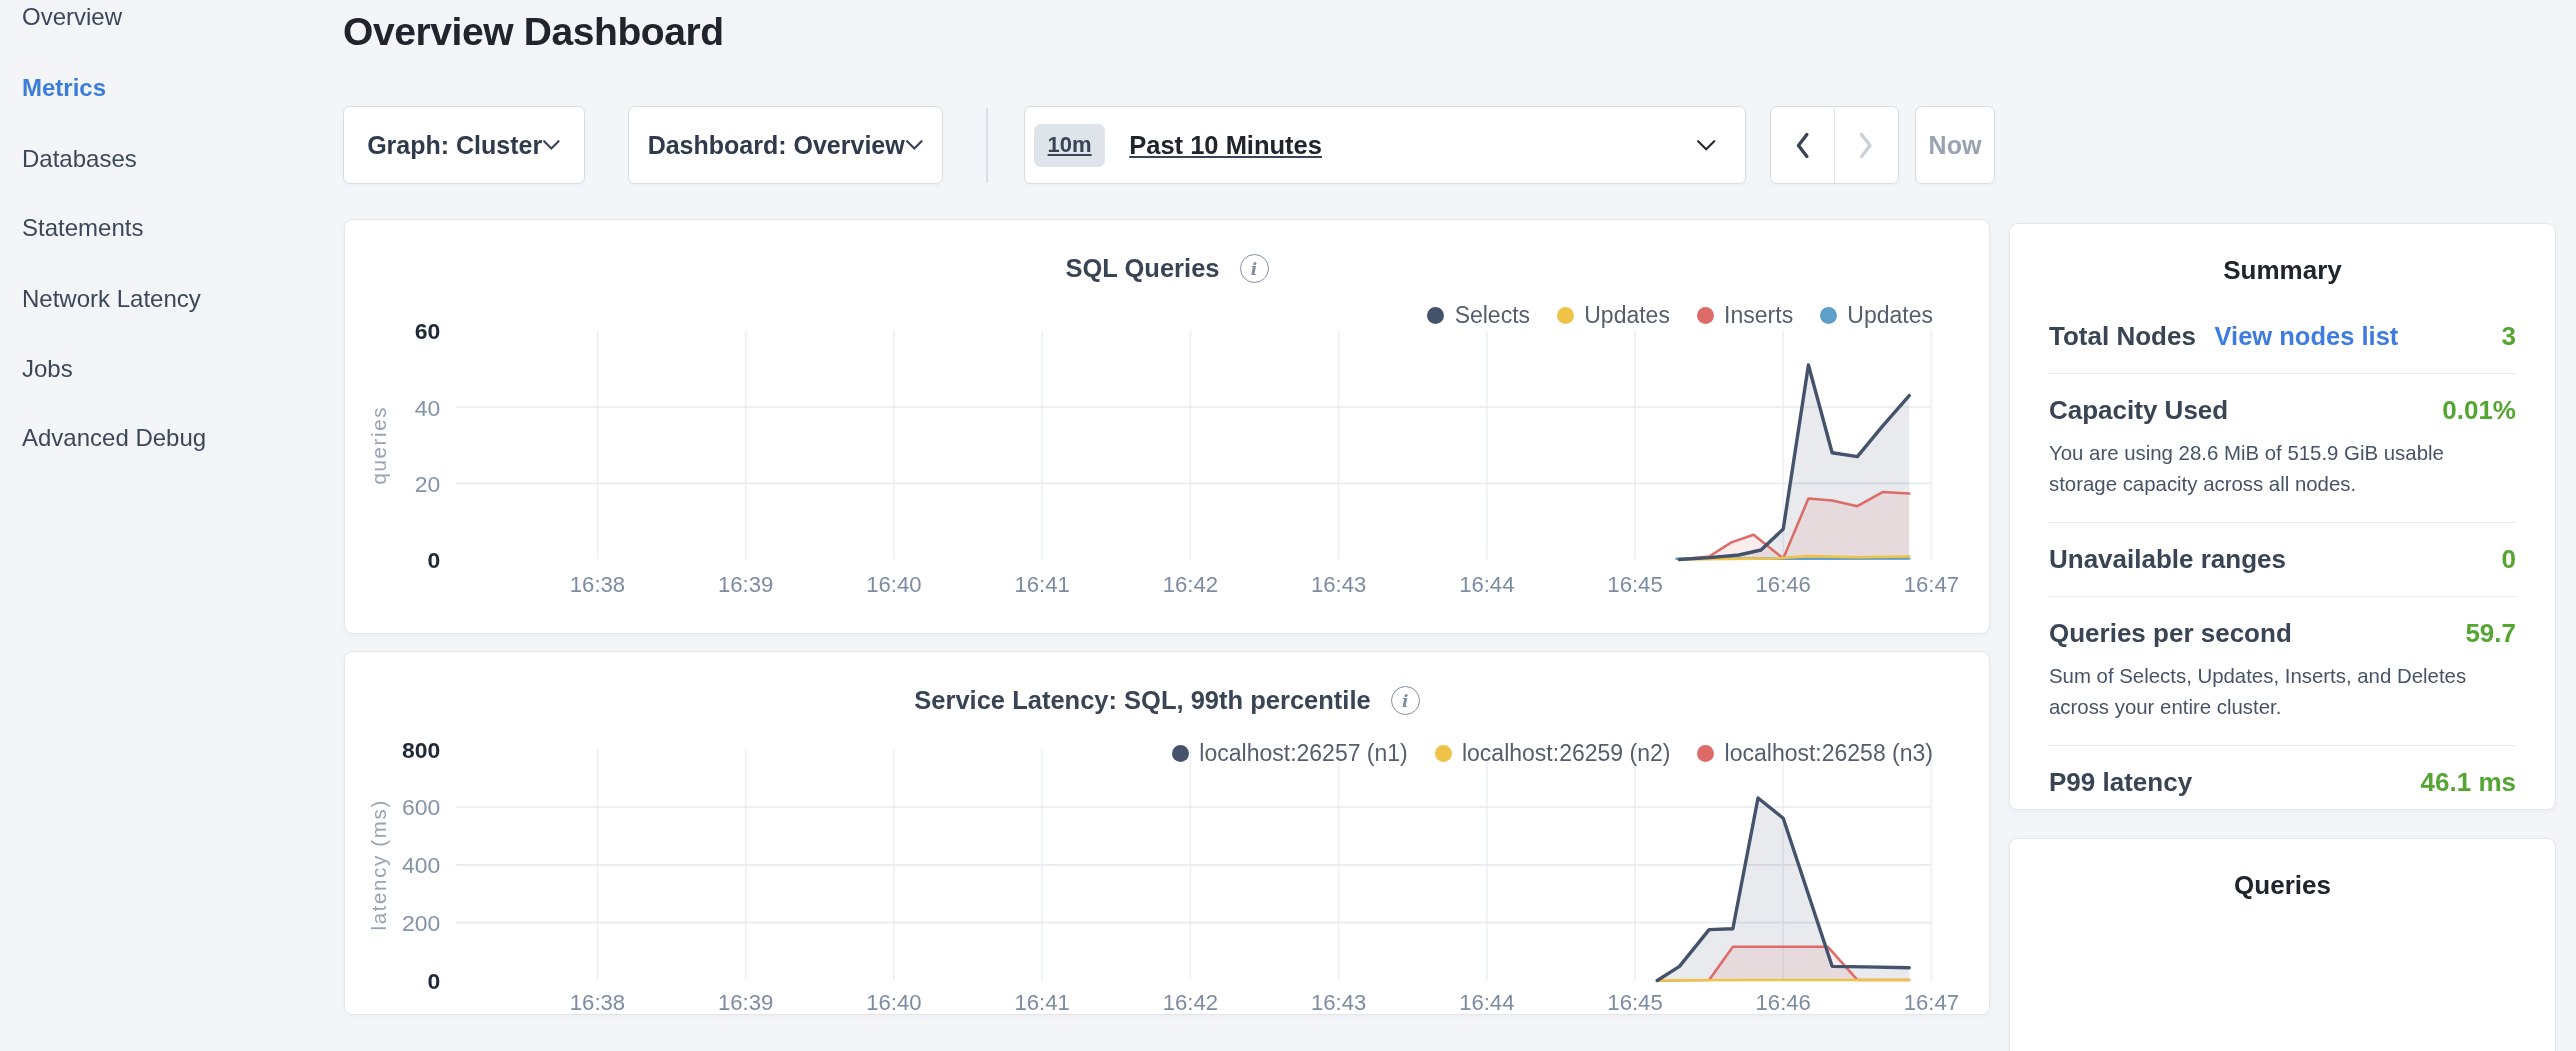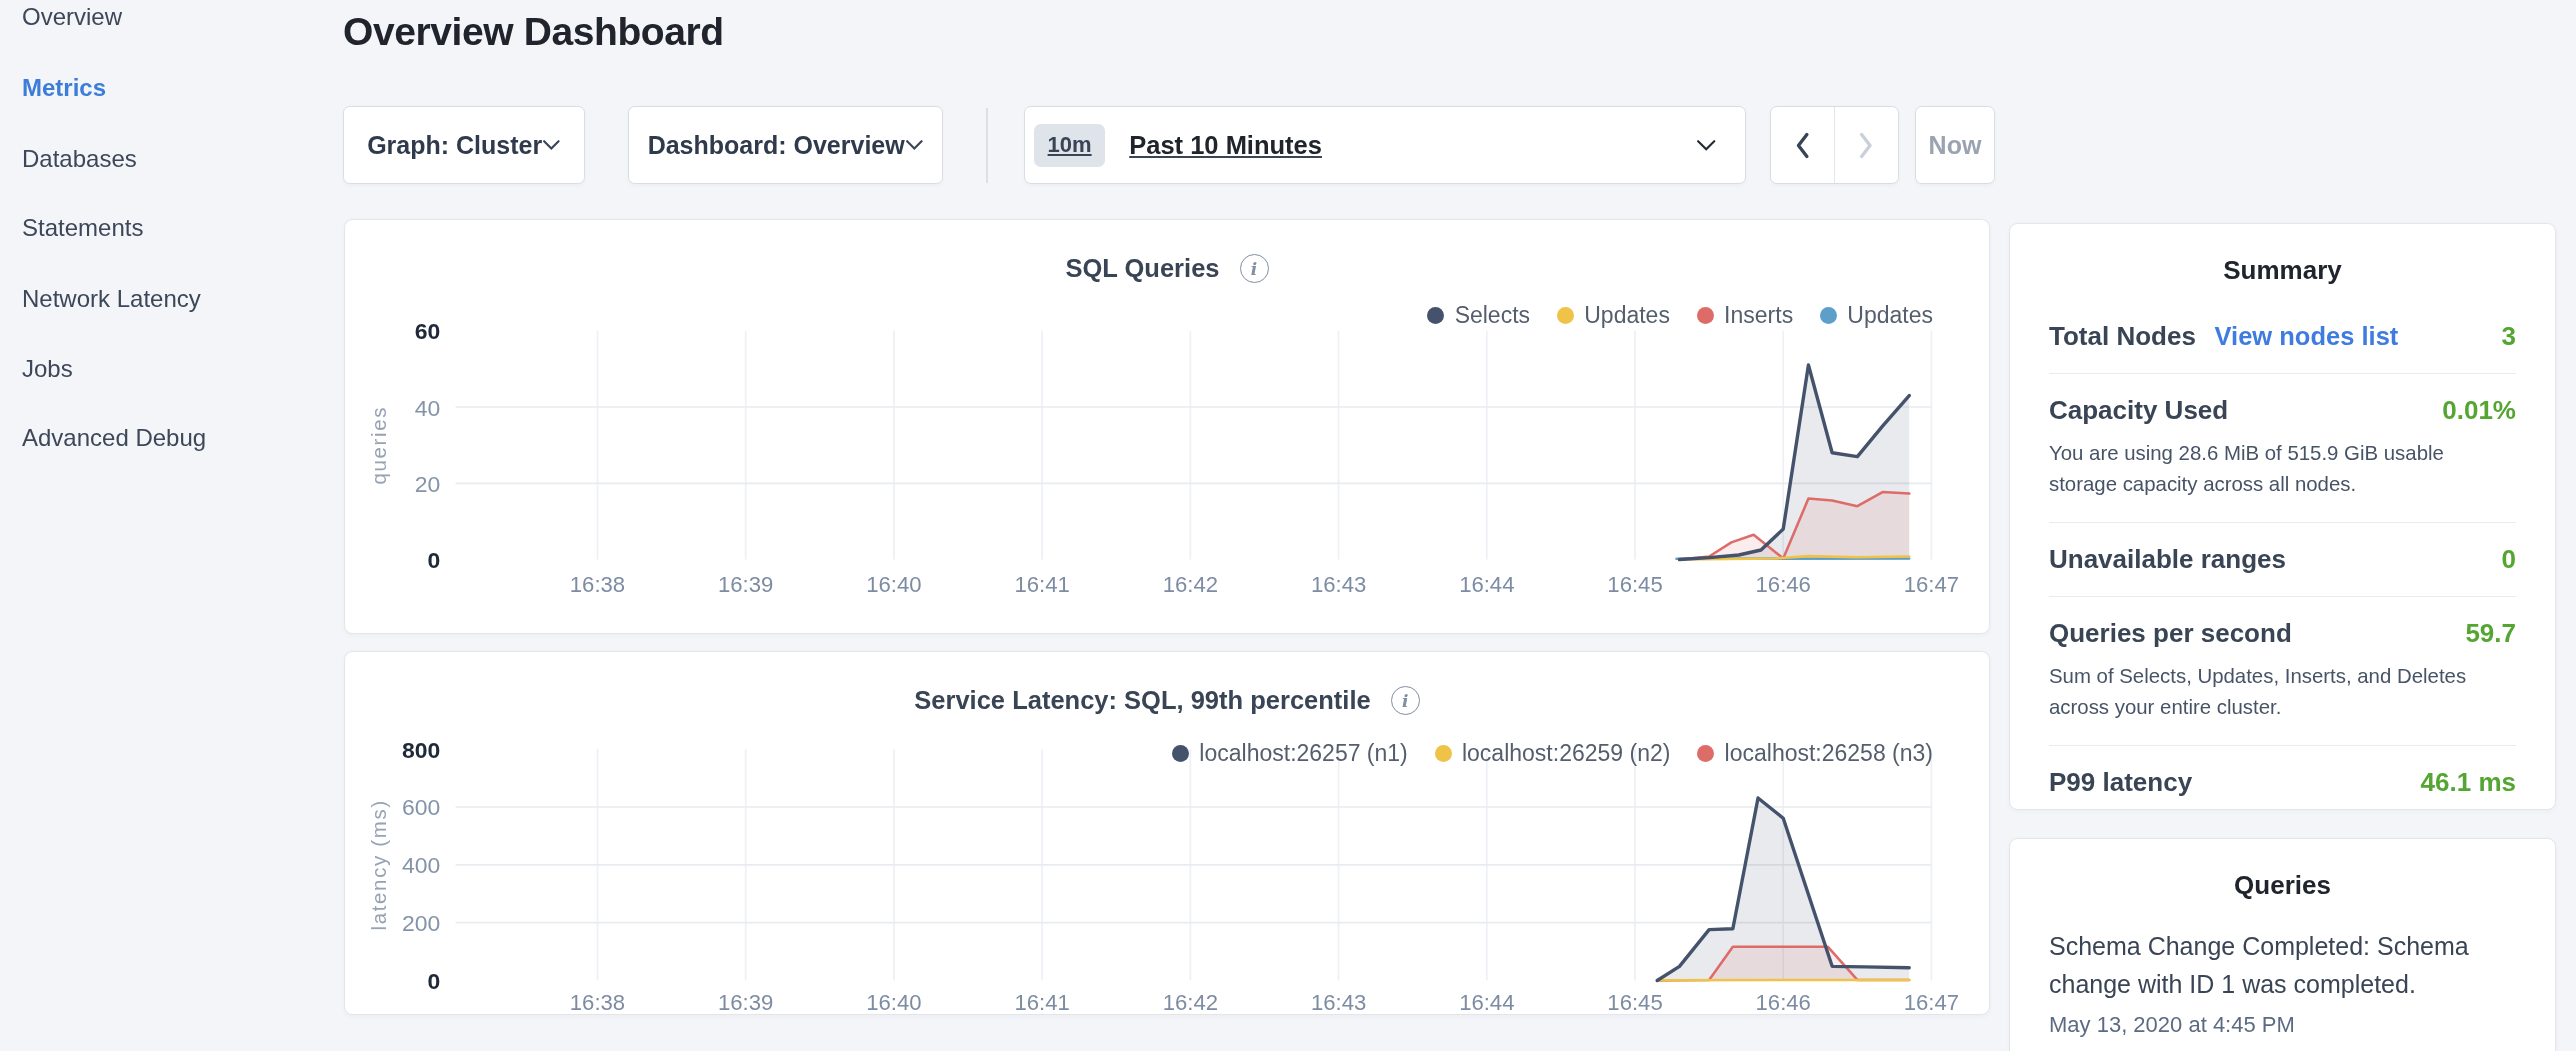--- a/index.html
+++ b/index.html
@@ -278,20 +278,14 @@
       <div class="srow-main">
         <span class="slabel">P99 latency</span>
         <span class="sval">46.1 ms</span>
       </div>
     </div>
   </div>
 </div>
 
 <div class="abs card" id="events">
   <div class="card-title">Queries</div>
-  <div class="erows">
-    <div class="event-item">
-      <div class="etext">Schema Change Completed: Schema change with ID 1 was completed.</div>
-      <div class="etime">May 13, 2020 at 4:45 PM</div>
-    </div>
-  </div>
 </div>
 
 
 </body></html>

